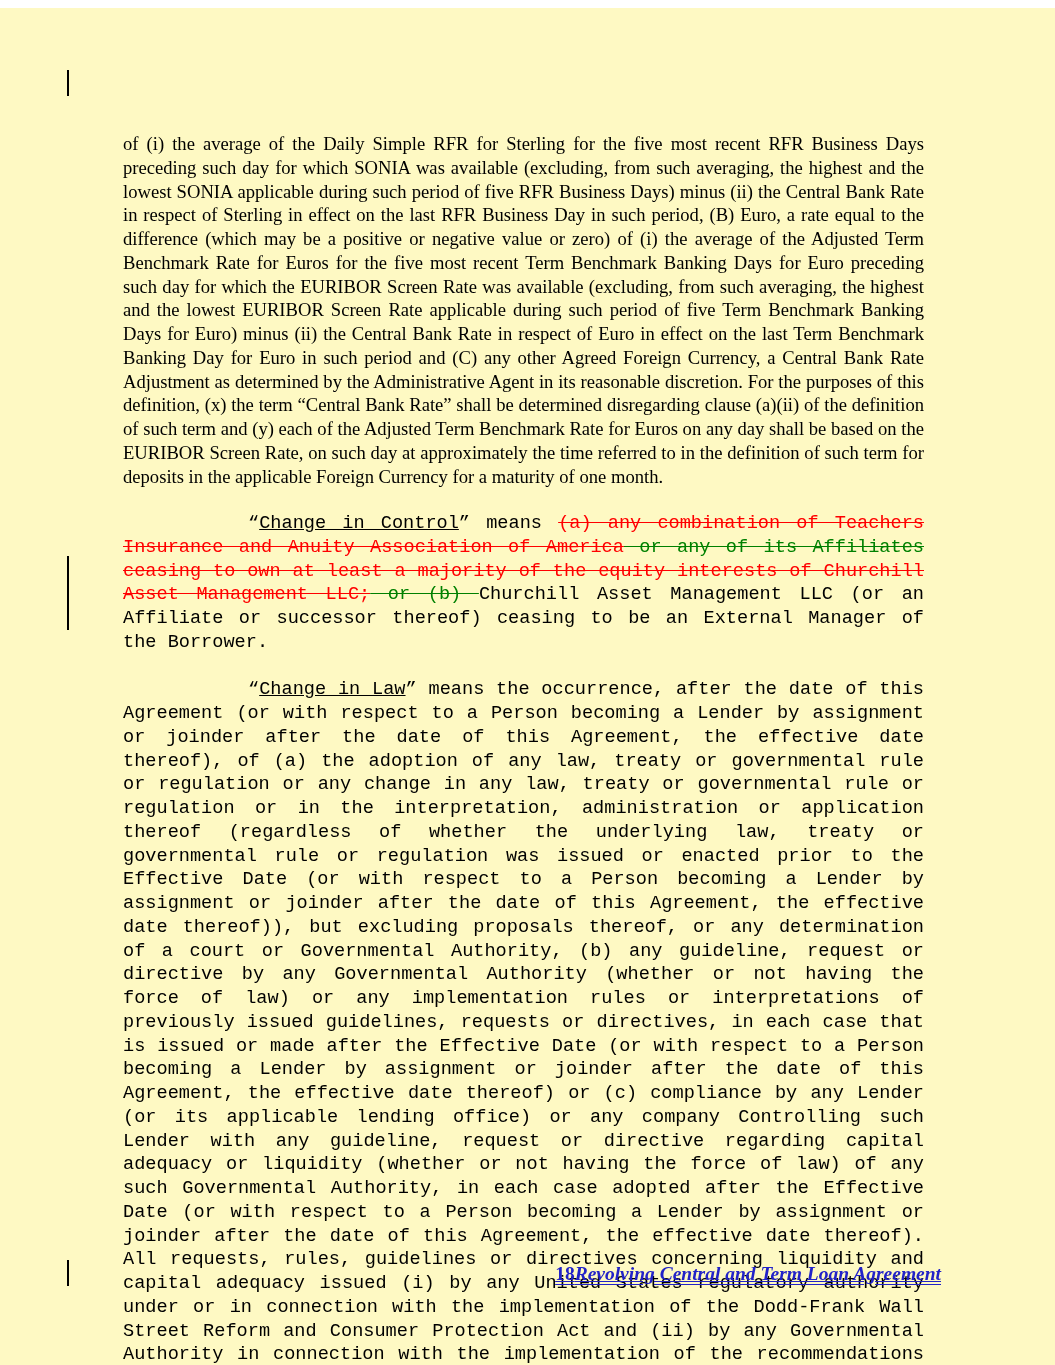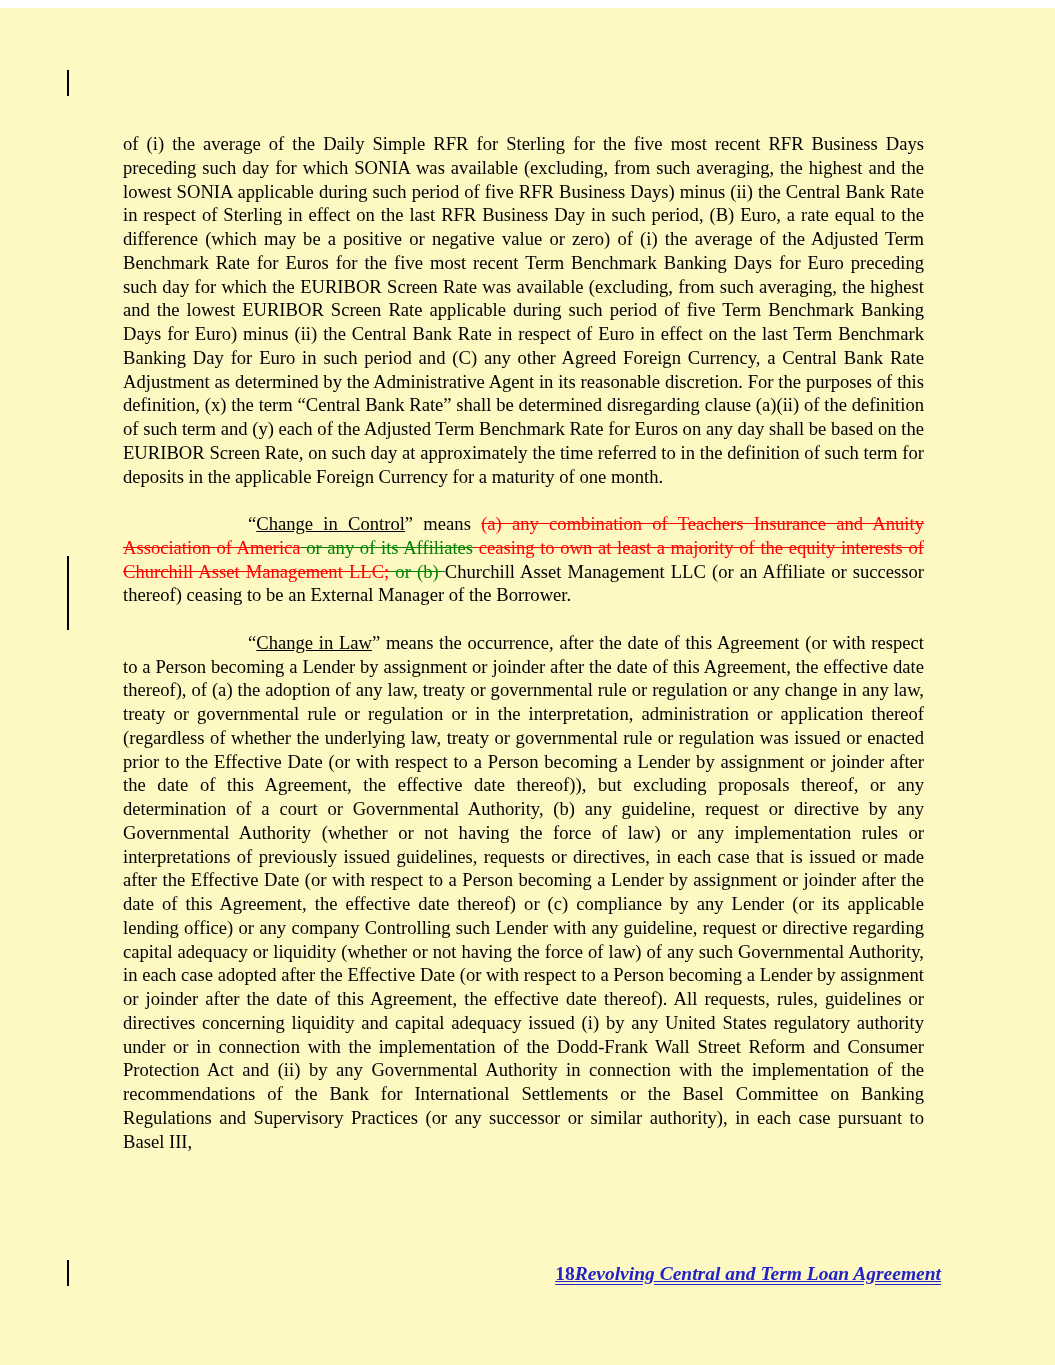--- a/index.html
+++ b/index.html
@@ -6,21 +6,21 @@
   body { width: 1055px; height: 1365px; position: relative; overflow: hidden; }
   .page { position: absolute; left: 0; top: 8px; width: 1055px; height: 1365px; background: #fef9c3; }
   .change-bar { position: absolute; left: 67px; width: 2px; background: #000; }
   .body-text {
     position: absolute; left: 123px; top: 124px; width: 801px;
     font-family: "Liberation Serif", "DejaVu Serif", serif;
     font-size: 18.6px; line-height: 23.75px; color: #000;
     text-align: justify;
   }
   .body-text p { margin: 0 0 23.75px 0; }
-  .body-text p.indent { text-indent: 125px; }
+  .body-text p.indent { text-indent: 125px; font-family: Liberation Mono, monospace; }
   .u { text-decoration: underline; }
   .del-red { color: #ff0000; text-decoration: line-through; text-decoration-color: #ff0000; }
   .del-green { color: #008000; text-decoration: line-through; text-decoration-color: #008000; }
   .footer {
     position: absolute; top: 1255px; right: 114px;
     font-family: "Liberation Serif", "DejaVu Serif", serif;
     font-size: 19.5px; font-weight: bold; color: #2222c8;
     white-space: nowrap;
   }
   .footer .pg { text-decoration: underline double; }

